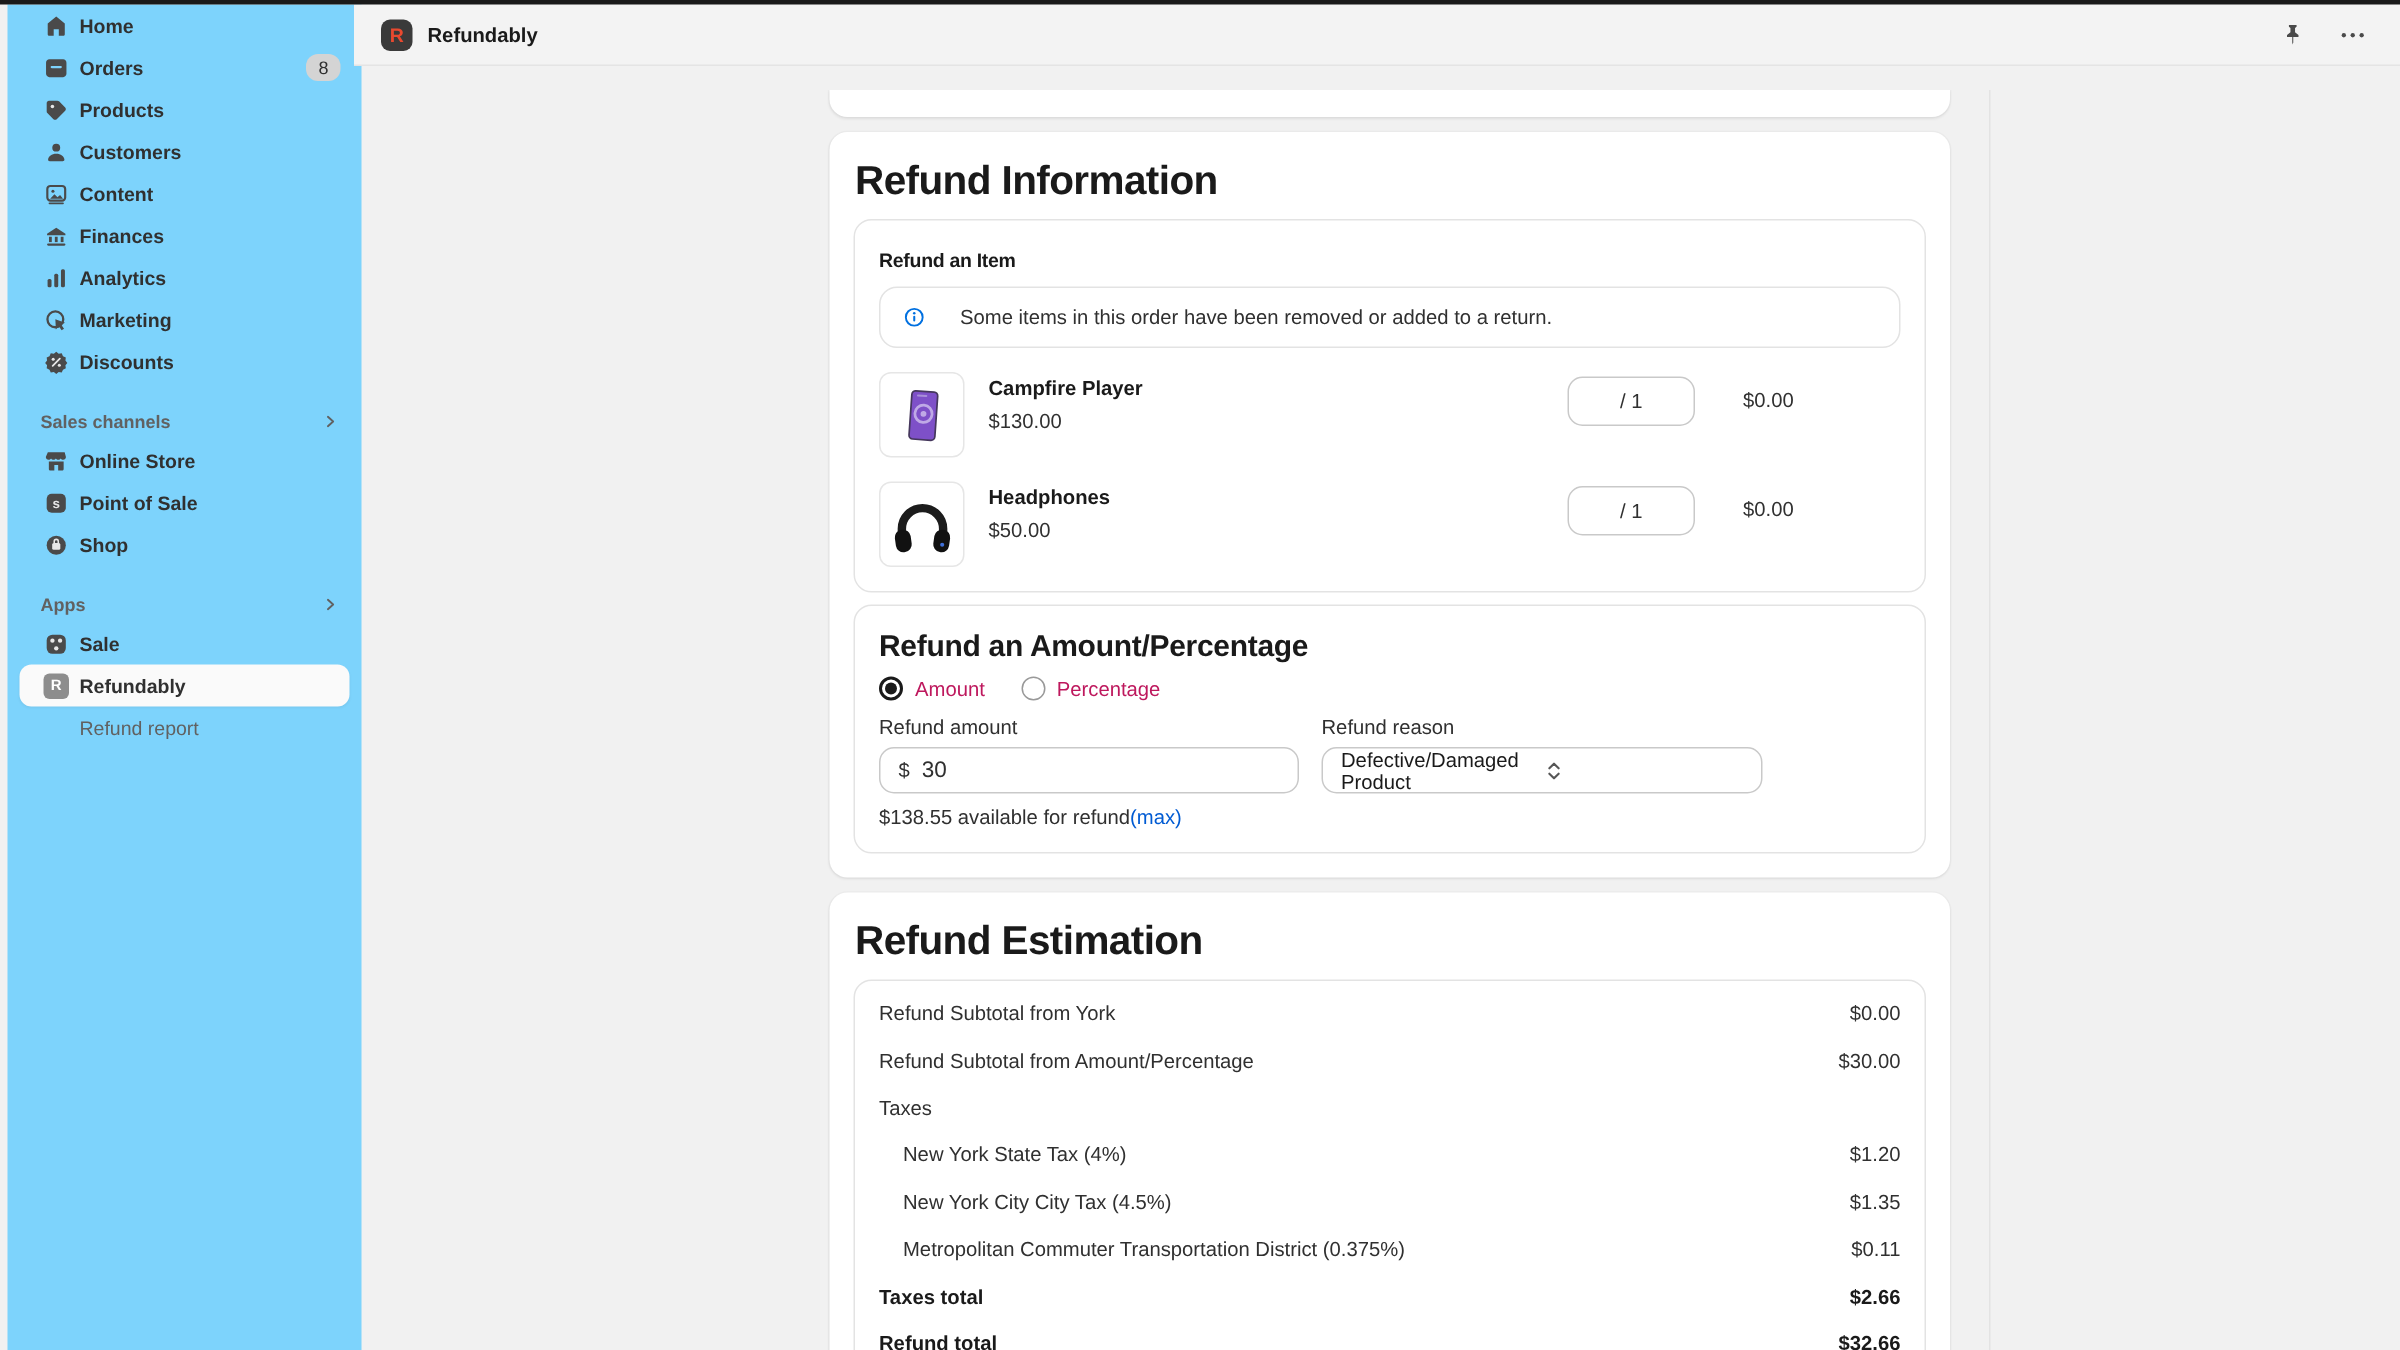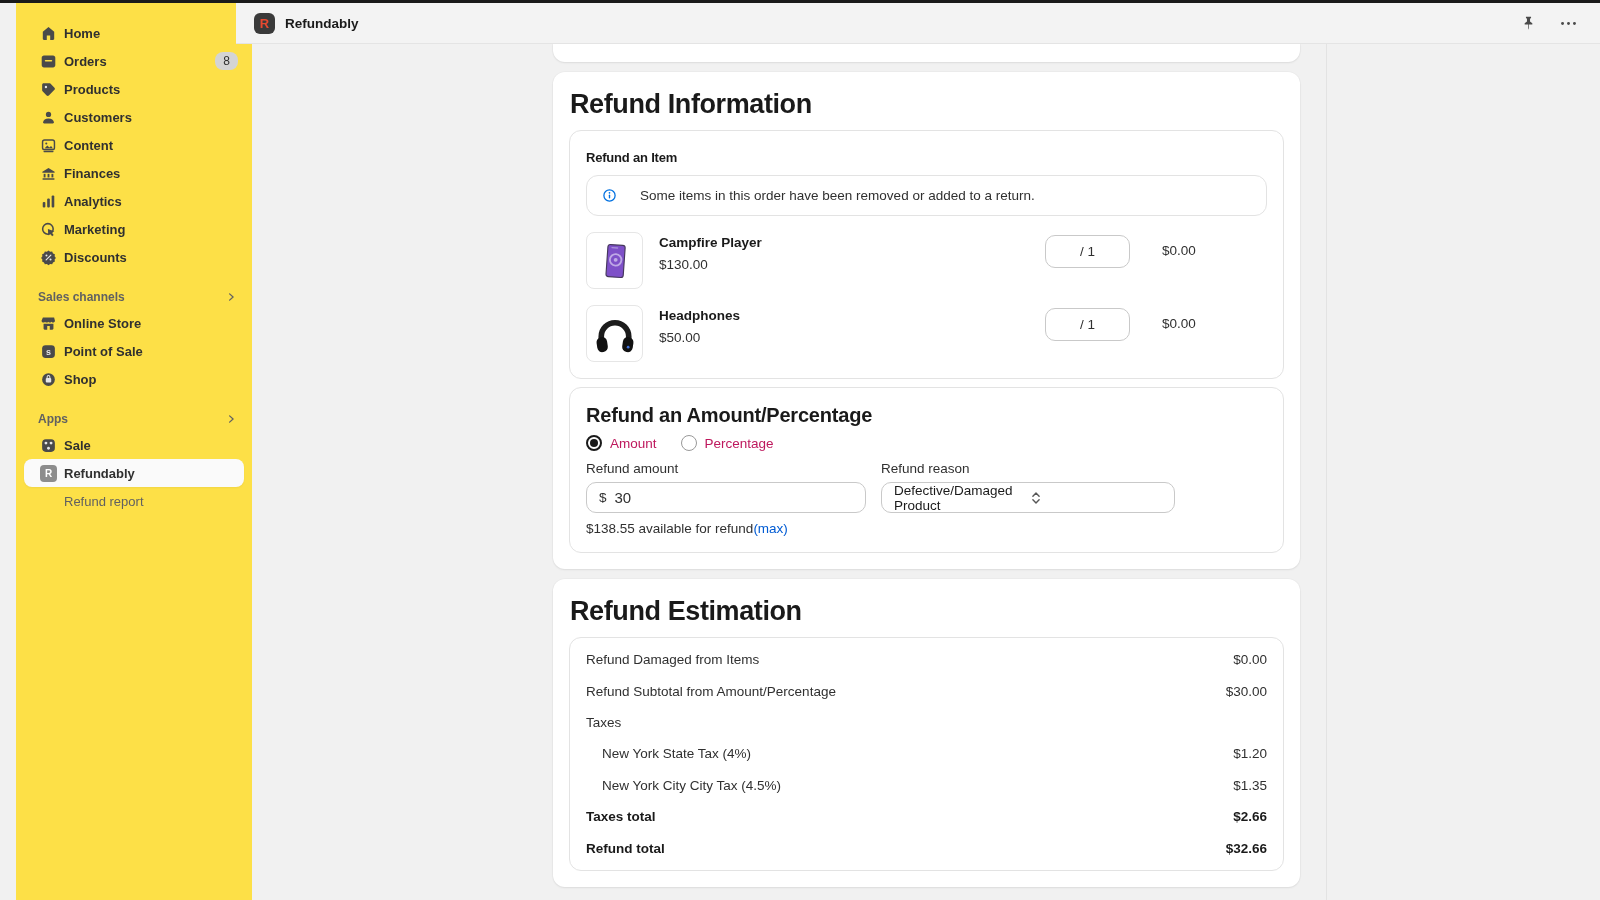--- a/index.html
+++ b/index.html
@@ -2,40 +2,40 @@
 <html><head>
 <meta charset="utf-8">
 <style>
   * { margin:0; padding:0; box-sizing:border-box; }
   html,body { width:1600px; height:900px; overflow:hidden; background:#f1f1f1;
     font-family:"Liberation Sans","DejaVu Sans",sans-serif; color:#303030; }
 
   .topstrip { position:absolute; left:0; top:0; width:1600px; height:3px; background:#1a1a1a; z-index:30; }
 
   
-  .sidebar { position:absolute; left:16px; top:3px; bottom:0; width:236px; background:#fde047; padding-top:16px; z-index:10; }
+  .sidebar { position:absolute; left:5px; top:3px; bottom:0; width:236px; background:#7dd3fc; z-index:10; }
   .nav-item { display:flex; align-items:center; height:28px; padding:0 14px 0 24px; font-size:13px; font-weight:600; color:#303030; cursor:pointer; }
   .nav-item .ic { width:17px; height:17px; margin-right:7px; display:flex; align-items:center; justify-content:center; flex:0 0 17px; }
   .nav-item .ic svg { display:block; }
   .badge { margin-left:auto; background:#d4d4d4; color:#303030; font-size:12px; font-weight:500; border-radius:8px; padding:1px 8px; line-height:16px; }
   .sec-head { display:flex; align-items:center; height:24px; margin-top:14px; padding:0 14px 0 22px; font-size:12px; font-weight:600; color:#616161; cursor:pointer;text-align:center; }
   .sec-head .chev { margin-left:auto; display:flex; }
   .nav-item.selected { background:#fafafa; margin:0 8px; padding-left:16px; border-radius:8px; box-shadow:0 1px 2px rgba(0,0,0,.05); }
   .nav-sub { display:flex; align-items:center; height:28px; padding-left:48px; font-size:13px; font-weight:500; color:#616161; cursor:pointer; }
   .appsq { width:17px; height:17px; border-radius:4px; background:#8d8d8d; color:#fff; font-size:10px; font-weight:700; display:flex; align-items:center; justify-content:center; }
 
   
   .topbar { position:absolute; left:236px; right:0; top:3px; height:41px; background:#f3f3f3; border-bottom:1px solid #e4e4e4; display:flex; align-items:center; padding:0 22px 0 18px; z-index:20; }
   .applogo { width:21px; height:21px; border-radius:6px; background:#3a3a3a; display:flex; align-items:center; justify-content:center; color:#e8492f; font-size:13px; font-weight:700; }
   .apptitle { margin-left:10px; font-size:13.5px; font-weight:600; color:#1a1a1a; }
   .topbar-right { margin-left:auto; display:flex; align-items:center; gap:22px; }
   .tb-btn { cursor:pointer; display:flex; }
 
   
-  .content { position:absolute; left:236px; top:44px; bottom:0; width:1091px; background:#f1f1f1; border-right:1px solid #e3e3e3; overflow:hidden; }
+  .content { position:absolute; left:236px; top:60px; bottom:0; width:1091px; background:#f1f1f1; border-right:1px solid #e3e3e3; overflow:hidden; }
   .canvas { margin-left:317px; width:747px; }
   .card { background:#fff; border-radius:12px; box-shadow:0 1px 2px rgba(26,26,26,.08), 0 0 0 1px rgba(0,0,0,.02); }
   .card-partial { height:18px; border-radius:0 0 12px 12px; }
   .card-main { margin-top:10px; padding:16px; }
   .card-est { margin-top:10px; padding:16px 16px 16px; }
   h1.cardtitle { font-size:27px; font-weight:700; color:#1a1a1a; letter-spacing:-.4px; line-height:32px; padding-left:1px; }
   .subcard { border:1px solid #e3e3e3; border-radius:12px; margin-top:10px; }
   .subcard.item-sec { padding:16px; }
   .subcard.amt-sec { margin-top:8px; padding:14px 16px 16px; }
   h2.sectitle { font-size:13px; font-weight:700; color:#1a1a1a; letter-spacing:-.2px; line-height:22px; }
@@ -344,39 +344,43 @@
             </div>
           </div>
         </div>
       </div>
     </div>
 
     <div class="card card-est">
       <h1 class="cardtitle">Refund Estimation</h1>
       <div class="subcard est-list">
         <div class="est-row">
-            <span class="lbl">Refund Damaged from Items</span>
+            <span class="lbl">Refund Subtotal from York</span>
             <span class="val">$0.00</span>
           </div>
         <div class="est-row">
             <span class="lbl">Refund Subtotal from Amount/Percentage</span>
             <span class="val">$30.00</span>
           </div>
         <div class="est-row">
             <span class="lbl">Taxes</span>
             <span class="val"></span>
           </div>
         <div class="est-row indent">
             <span class="lbl">New York State Tax (4%)</span>
             <span class="val">$1.20</span>
           </div>
         <div class="est-row indent">
             <span class="lbl">New York City City Tax (4.5%)</span>
             <span class="val">$1.35</span>
           </div>
+        <div class="est-row indent">
+            <span class="lbl">Metropolitan Commuter Transportation District (0.375%)</span>
+            <span class="val">$0.11</span>
+          </div>
         <div class="est-row bold">
             <span class="lbl">Taxes total</span>
             <span class="val">$2.66</span>
           </div>
         <div class="est-row bold">
             <span class="lbl">Refund total</span>
             <span class="val">$32.66</span>
           </div>
       </div>
     </div>

